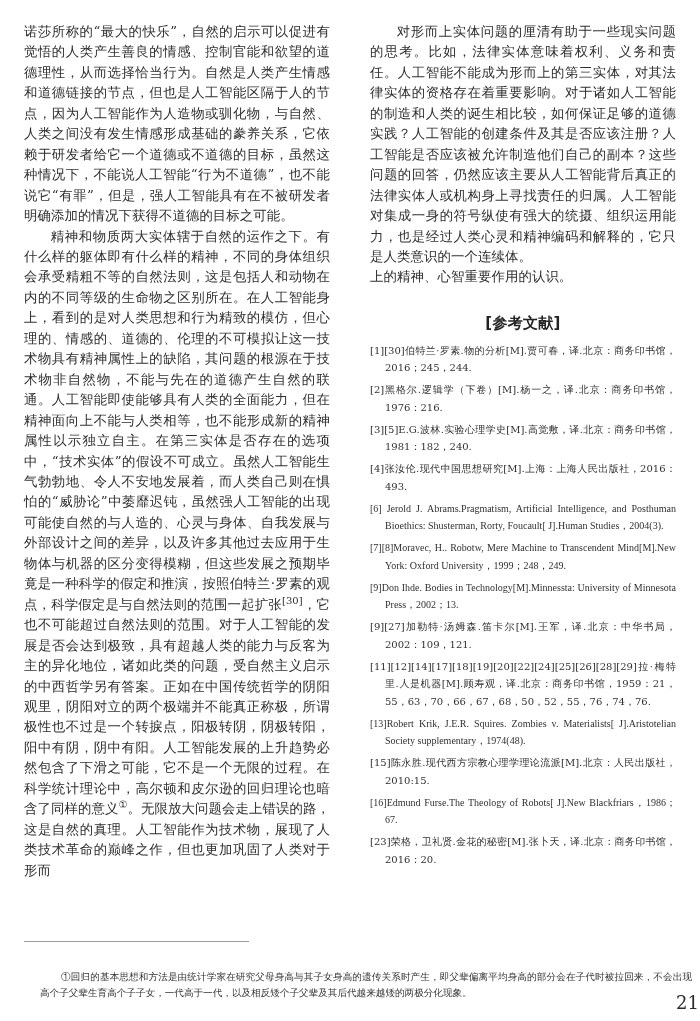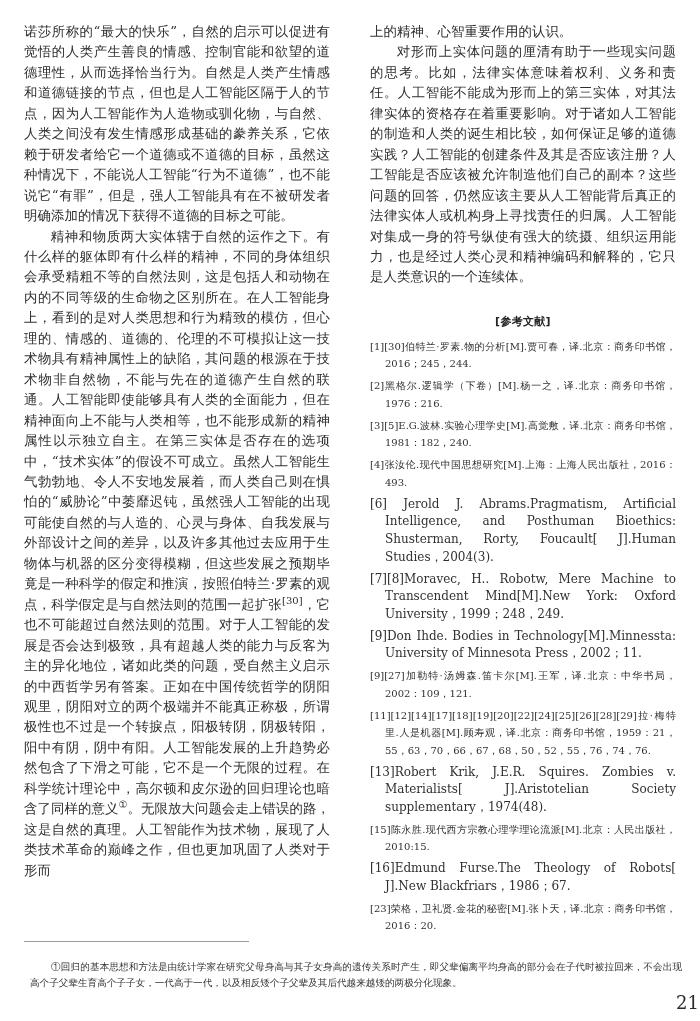--- a/index.html
+++ b/index.html
@@ -47,38 +47,38 @@
 
   .sup {
     font-size: 10px;
     vertical-align: super;
     line-height: 0;
   }
 
   .refs-title {
     margin: 26px 0 9px 0;
     text-align: center;
-    font-size: 11px;
+    font-size: 15px;
     font-weight: bold;
     font-family: "DejaVu Sans", "Liberation Sans", sans-serif;
     color: #242424;
     letter-spacing: 0.3px;
   }
 
   .ref {
     margin: 0 0 4.3px 0;
     font-size: 10px;
     line-height: 17.6px;
     text-align: justify;
     text-justify: inter-ideograph;
     padding-left: 15px;
     text-indent: -15px;
     color: #30302f;
   }
-  .ref.en { font-size: 12px; }
+  .ref.en { font-size: 10px; font-family: Liberation Serif, serif; }
 
   .footnote-zone {
     position: absolute;
     left: 0;
     bottom: 0;
     width: 700px;
     height: 86px;
   }
   .footnote-rule {
     position: absolute;
@@ -86,21 +86,21 @@
     top: 6px;
     width: 225px;
     height: 1px;
     background: #9b9b9b;
   }
   .footnote-text {
     position: absolute;
     left: 24px;
     top: 18px;
     width: 652px;
-    margin: 6px;
+    margin: 16px;
     font-size: 9.6px;
     line-height: 16.2px;
     text-align: justify;
     text-justify: inter-ideograph;
     text-indent: 2.2em;
     color: #333333;
   }
   .page-number {
     position: absolute;
     right: 25px;
@@ -116,33 +116,33 @@
 <div class="page">
 
   <div class="columns">
 
     <div class="col col-left">
       <p class="body">诺莎所称的“最大的快乐”，自然的启示可以促进有觉悟的人类产生善良的情感、控制官能和欲望的道德理性，从而选择恰当行为。自然是人类产生情感和道德链接的节点，但也是人工智能区隔于人的节点，因为人工智能作为人造物或驯化物，与自然、人类之间没有发生情感形成基础的豢养关系，它依赖于研发者给它一个道德或不道德的目标，虽然这种情况下，不能说人工智能“行为不道德”，也不能说它“有罪”，但是，强人工智能具有在不被研发者明确添加的情况下获得不道德的目标之可能。</p>
       <p class="body indent"><span>精神和物质两大实体辖于自然的运作之下。有什么样的躯体即有什么样的精神，不同的身体组织会承受精粗不等的自然法则，这是包括人和动物在内的不同等级的生命物之区别所在。在人工智能身上，看到的是对人类思想和行为精致的模仿，但心理的、情感的、道德的、伦理的不可模拟让这一技术物具有精神属性上的缺陷，其问题的根源在于技术物非自然物，不能与先在的道德产生自然的联通。人工智能即使能够具有人类的全面能力，但在精神面向上不能与人类相等，也不能形成新的精神属性以示独立自主。在第三实体是否存在的选项中，“技术实体”的假设不可成立。虽然人工智能生气勃勃地、令人不安地发展着，而人类自己则在惧怕的“威胁论”中萎靡迟钝，虽然强人工智能的出现可能使自然的与人造的、心灵与身体、自我发展与外部设计之间的差异，以及许多其他过去应用于生物体与机器的区分变得模糊，但这些发展之预期毕竟是一种科学的假定和推演，按照伯特兰·罗素的观点，科学假定是与自然法则的范围一起扩张</span><span class="sup">[30]</span><span>，它也不可能超过自然法则的范围。对于人工智能的发展是否会达到极致，具有超越人类的能力与反客为主的异化地位，诸如此类的问题，受自然主义启示的中西哲学另有答案。正如在中国传统哲学的阴阳观里，阴阳对立的两个极端并不能真正称极，所谓极性也不过是一个转捩点，阳极转阴，阴极转阳，阳中有阴，阴中有阳。人工智能发展的上升趋势必然包含了下滑之可能，它不是一个无限的过程。在科学统计理论中，高尔顿和皮尔逊的回归理论也暗含了同样的意义</span><span class="sup">①</span><span>。无限放大问题会走上错误的路，这是自然的真理。人工智能作为技术物，展现了人类技术革命的巅峰之作，但也更加巩固了人类对于形而</span></p>
     </div>
 
     <div class="col col-right">
+      <p class="body indent">对形而上实体问题的厘清有助于一些现实问题的思考。比如，法律实体意味着权利、义务和责任。人工智能不能成为形而上的第三实体，对其法律实体的资格存在着重要影响。对于诸如人工智能的制造和人类的诞生相比较，如何保证足够的道德实践？人工智能的创建条件及其是否应该注册？人工智能是否应该被允许制造他们自己的副本？这些问题的回答，仍然应该主要从人工智能背后真正的法律实体人或机构身上寻找责任的归属。人工智能对集成一身的符号纵使有强大的统摄、组织运用能力，也是经过人类心灵和精神编码和解释的，它只是人类意识的一个连续体。</p>
       <p class="body">上的精神、心智重要作用的认识。</p>
-      <p class="body indent">对形而上实体问题的厘清有助于一些现实问题的思考。比如，法律实体意味着权利、义务和责任。人工智能不能成为形而上的第三实体，对其法律实体的资格存在着重要影响。对于诸如人工智能的制造和人类的诞生相比较，如何保证足够的道德实践？人工智能的创建条件及其是否应该注册？人工智能是否应该被允许制造他们自己的副本？这些问题的回答，仍然应该主要从人工智能背后真正的法律实体人或机构身上寻找责任的归属。人工智能对集成一身的符号纵使有强大的统摄、组织运用能力，也是经过人类心灵和精神编码和解释的，它只是人类意识的一个连续体。</p>
 
       <div class="refs-title">[参考文献]</div>
 
       <div>
         <p class="ref">[1][30]伯特兰·罗素.物的分析[M].贾可春，译.北京：商务印书馆，2016；245，244.</p>
         <p class="ref">[2]黑格尔.逻辑学（下卷）[M].杨一之，译.北京：商务印书馆，1976：216.</p>
         <p class="ref">[3][5]E.G.波林.实验心理学史[M].高觉敷，译.北京：商务印书馆，1981：182，240.</p>
         <p class="ref">[4]张汝伦.现代中国思想研究[M].上海：上海人民出版社，2016：493.</p>
         <p class="ref en">[6] Jerold J. Abrams.Pragmatism, Artificial Intelligence, and Posthuman Bioethics: Shusterman, Rorty, Foucault[ J].Human Studies，2004(3).</p>
         <p class="ref en">[7][8]Moravec, H.. Robotw, Mere Machine to Transcendent Mind[M].New York: Oxford University，1999；248，249.</p>
-        <p class="ref en">[9]Don Ihde. Bodies in Technology[M].Minnessta: University of Minnesota Press，2002；11.</p>
+        <p class="ref en">[9]Don Ihde. Bodies in Technology[M].Minnessta: University of Minnesota Press，2002；13.</p>
         <p class="ref">[9][27]加勒特·汤姆森.笛卡尔[M].王军，译.北京：中华书局，2002：109，121.</p>
         <p class="ref">[11][12][14][17][18][19][20][22][24][25][26][28][29]拉·梅特里.人是机器[M].顾寿观，译.北京：商务印书馆，1959：21，55，63，70，66，67，68，50，52，55，76，74，76.</p>
         <p class="ref en">[13]Robert Krik, J.E.R. Squires. Zombies v. Materialists[ J].Aristotelian Society supplementary，1974(48).</p>
         <p class="ref">[15]陈永胜.现代西方宗教心理学理论流派[M].北京：人民出版社，2010:15.</p>
         <p class="ref en">[16]Edmund Furse.The Theology of Robots[ J].New Blackfriars，1986；67.</p>
         <p class="ref">[23]荣格，卫礼贤.金花的秘密[M].张卜天，译.北京：商务印书馆，2016：20.</p>
       </div>
 
     </div>
 

